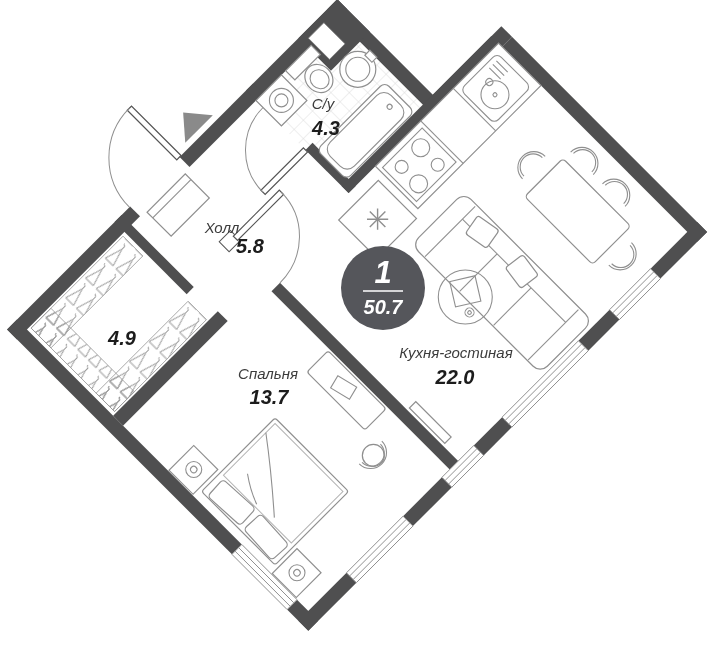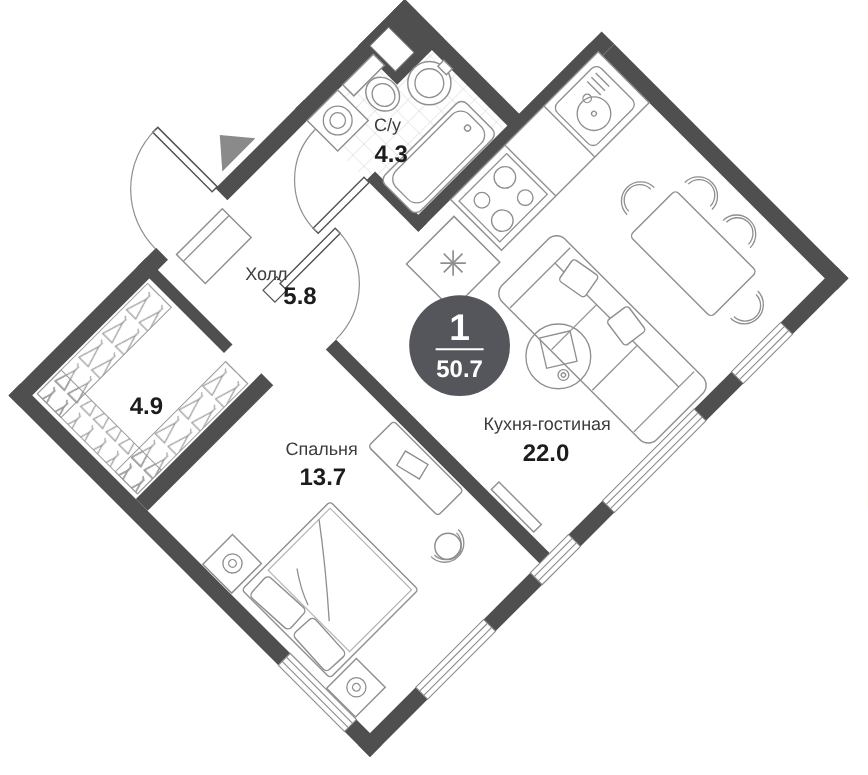--- a/index.html
+++ b/index.html
@@ -1,17 +1,17 @@
 <!DOCTYPE html>
 <html><head>
 <meta charset="utf-8">
 <style>
   html,body{margin:0;padding:0;background:#ffffff;}
-  .stage{position:relative;width:723px;height:646px;background:#fef9c3;overflow:hidden;
-         font-family:"Liberation Sans",sans-serif;}
+  .stage{position:relative;width:723px;height:646px;background:#ec4899;overflow:hidden;
+         font-family:"Liberation Sans",sans-serif;font-style:italic;}
   svg{position:absolute;left:0;top:0;}
   text{font-family:"Liberation Sans",sans-serif;}
   .room-name{font-size:15px;fill:#3c3c3c;}
   .room-area{font-size:20px;font-weight:bold;fill:#1c1c1c;}
   .badge-num{font-size:31px;font-weight:bold;fill:#ffffff;}
   .badge-area{font-size:20px;font-weight:bold;fill:#ffffff;}
   .wall{fill:#4f4f50;}
   .furn{fill:#ffffff;stroke:#8f8f8f;stroke-width:1.2;}
   .furnln{fill:none;stroke:#8f8f8f;stroke-width:1.1;}
   .lite{fill:none;stroke:#b4b4b4;stroke-width:1;}

